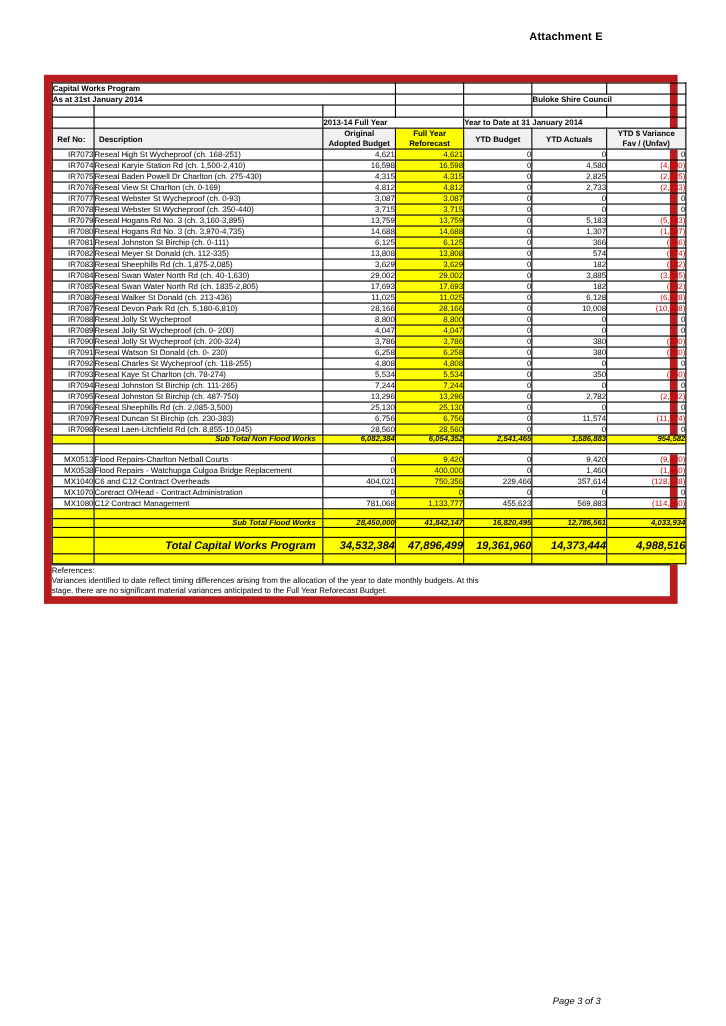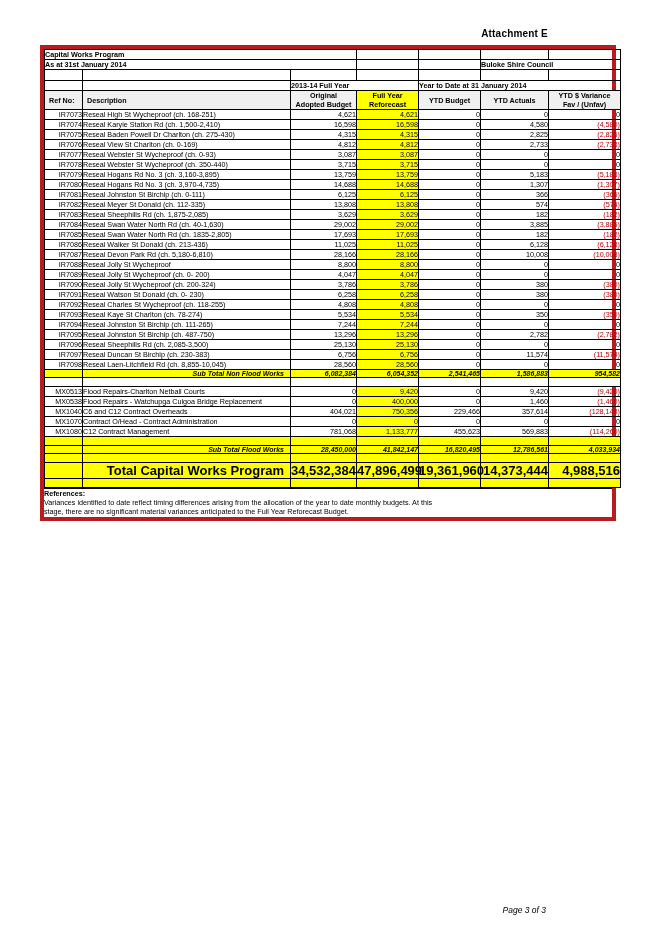--- a/index.html
+++ b/index.html
@@ -32,23 +32,23 @@
   .page-footer {
     position: absolute;
     bottom: 18px;
     right: 18px;
     font-size: 8.5px;
     font-style: italic;
   }
   .sheet {
     position: absolute;
     left: 40px;
-    top: 45px;
+    top: 68px;
     width: 576px;
-    border: 4px solid #b91c1c;
+    border: 7px solid #b91c1c;
     box-sizing: border-box;
   }
   table.main {
     border-collapse: collapse;
     width: 100%;
     table-layout: fixed;
   }
   table.main td, table.main th {
     border: 1px solid #000;
     padding: 0;
@@ -139,33 +139,34 @@
     height: 9px;
     background: #ffff00;
     border-left-color: #000;
   }
   tr.spacer td.white {
     background: #ffffff;
   }
   tr.total td {
     background: #ffff00;
     font-weight: bold;
-    font-size: 13px;
+    font-style: italic;
+    font-size: 10px;
     height: 15px;
   }
   tr.total td.label {
     text-align: right;
     padding-right: 6px;
   }
   .refs {
     border-top: 1px solid #000;
   }
   .refs-title {
     font-size: 9px;
-    font-weight: bold;
+    font-weight: normal;
     padding: 3px 0 3px 5px;
   }
   .refs-line {
     font-size: 8px;
     padding: 2px 0 2px 5px;
     line-height: 1.3;
   }
   col.c1 { width: 38px; }
   col.c2 { width: 208px; }
   col.c3 { width: 66px; }

